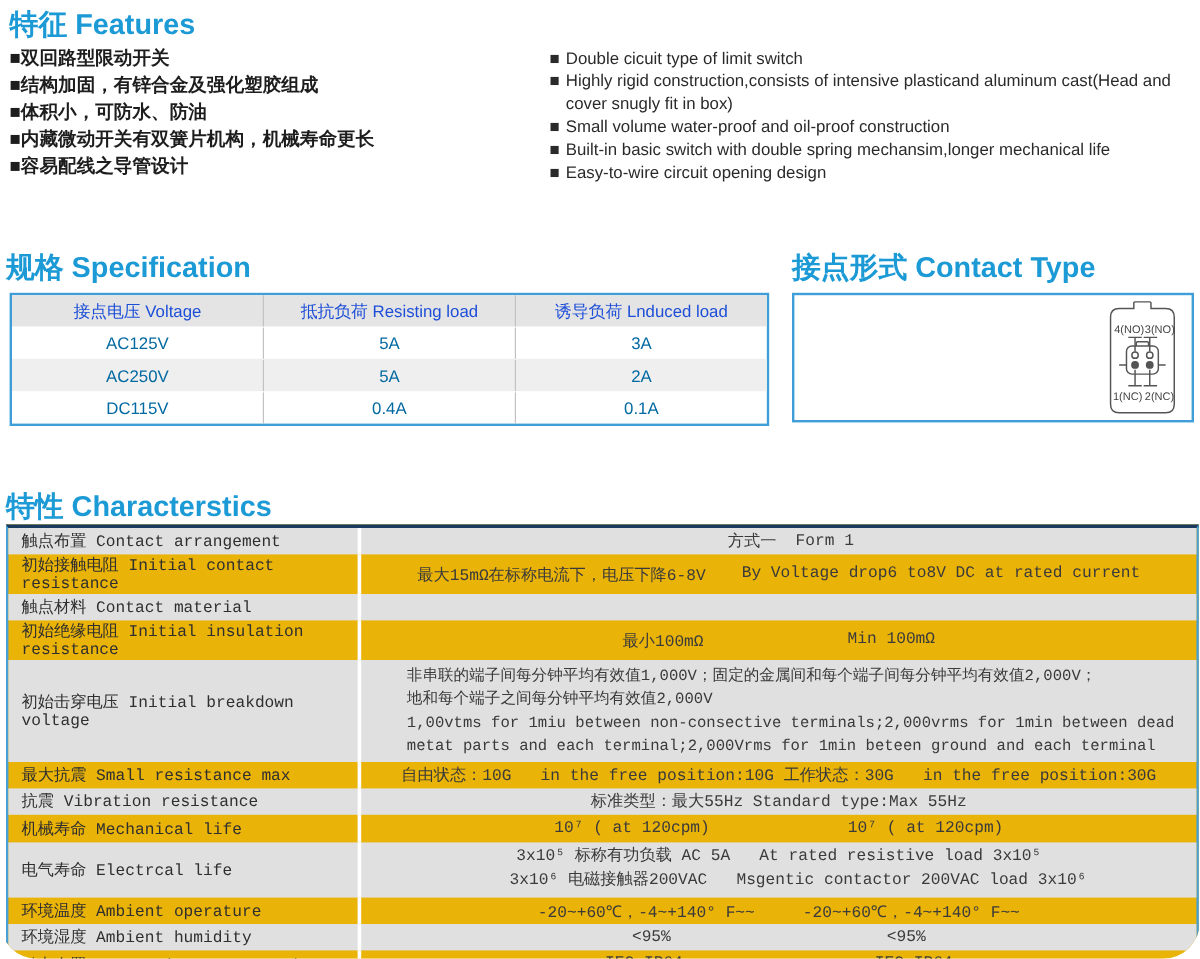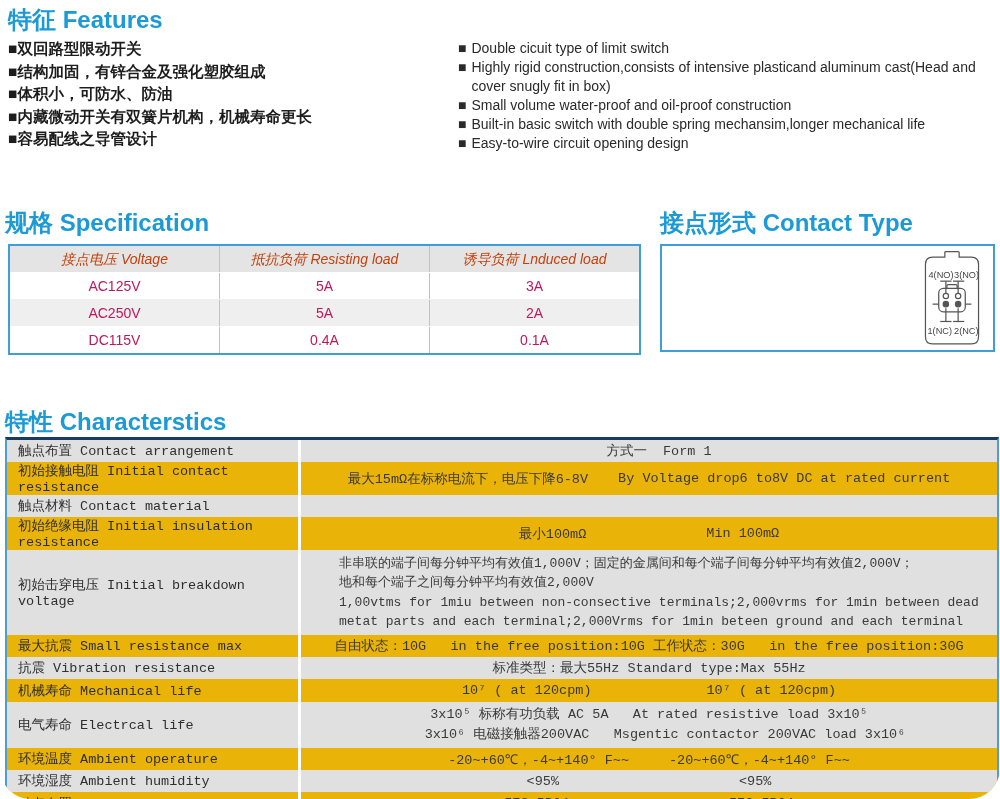--- a/index.html
+++ b/index.html
@@ -9,22 +9,22 @@
 
   
   .feat-zh{position:absolute;left:8px;top:38px;font-size:15.5px;line-height:22.5px;color:#1d1d1d;font-weight:600;}
   .feat-en{position:absolute;left:458px;top:39px;width:528px;font-size:14px;line-height:19px;color:#2a2a2a;}
   .feat-item{display:flex;align-items:flex-start;}
   .feat-item .sq{margin-right:5px;flex:0 0 auto;}
   .feat-zh .feat-item .sq{margin-right:0px;}
 
   
   .spec-table{position:absolute;left:8px;top:244px;width:629px;border:2px solid #3f9ed8;background:#fff;}
-  .spec-row{display:flex;align-items:center;height:27px;text-align:center;font-size:14px;color:#be185d;}
-  .spec-row.head{height:26px;background:#e4e4e4;color:#c2410c;font-style:italic;}
+  .spec-row{display:flex;align-items:center;height:27px;text-align:center;font-size:14px;color:#0369a1;}
+  .spec-row.head{height:26px;background:#e4e4e4;color:#1d4ed8;}
   .spec-cell{flex:1 1 33%;border-right:1px solid #c2c2c2;line-height:26px;}
   .spec-cell:last-child{border-right:none;}
   .spec-row.alt{background:#efefef;}
 
   
   .contact-box{position:absolute;left:660px;top:244px;width:331px;height:104px;border:2px solid #3f9ed8;background:#fff;
                display:flex;align-items:center;justify-content:flex-end;}
   .contact-box svg{display:block;}
   .contact-box text{font-family:"Liberation Sans","DejaVu Sans",sans-serif;font-size:9px;fill:#444;}
 

